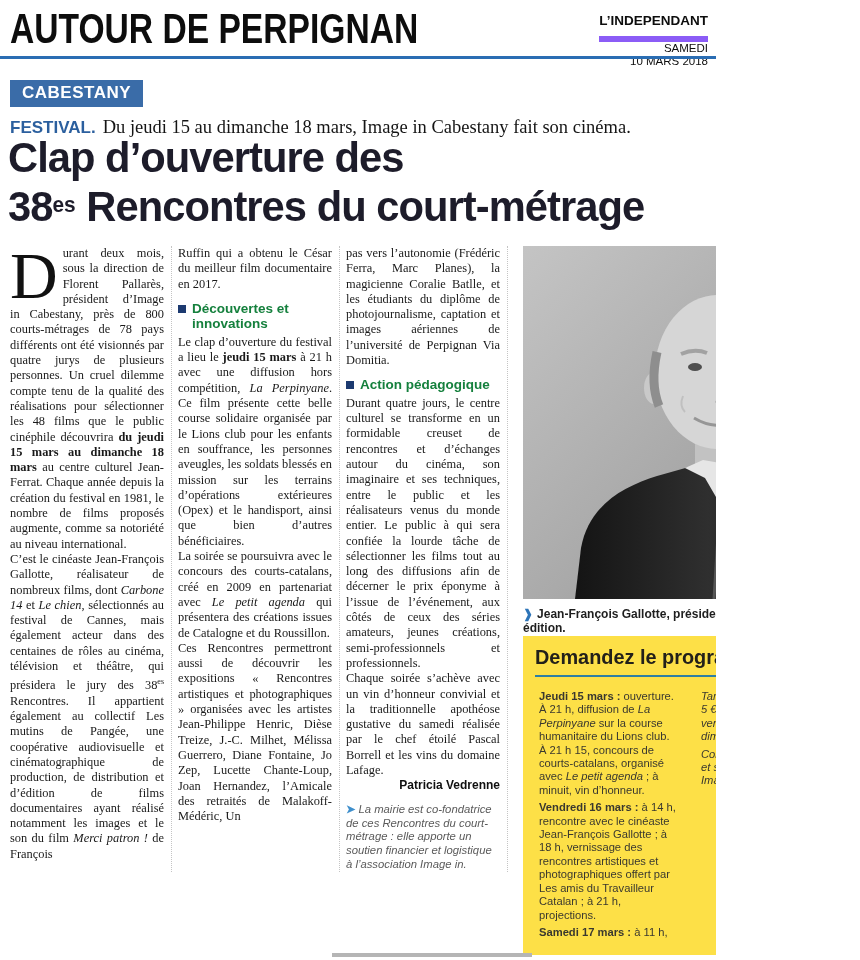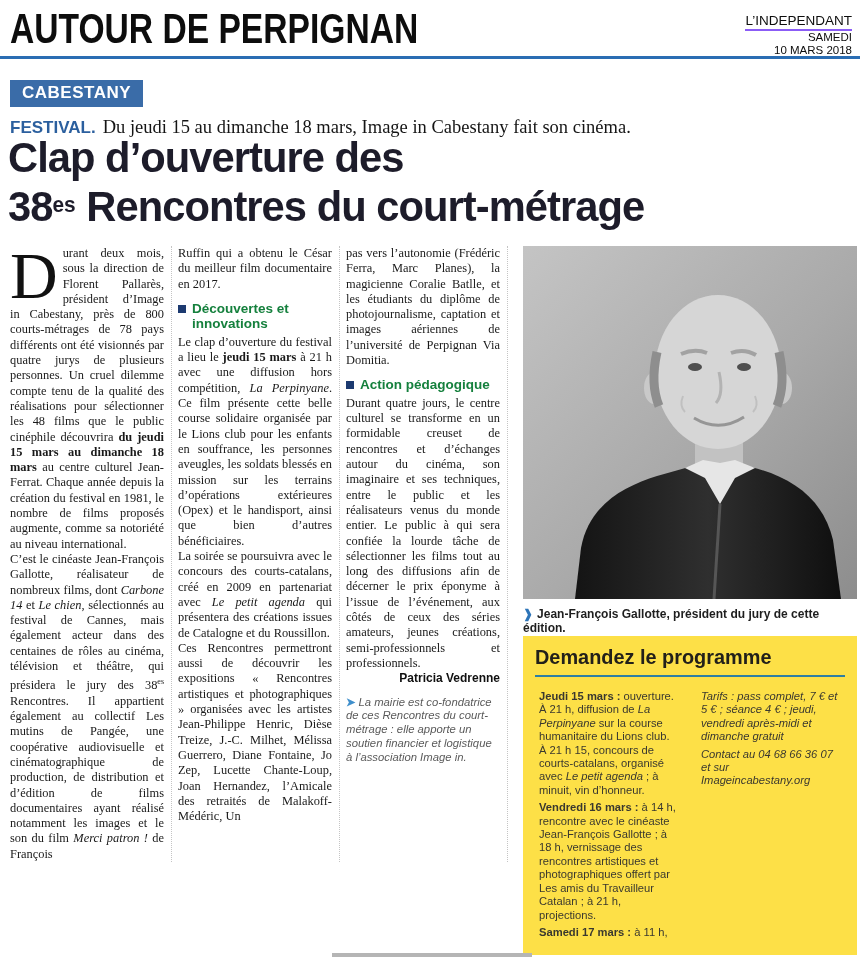--- a/index.html
+++ b/index.html
@@ -1,24 +1,24 @@
 <!DOCTYPE html>
 <html lang="fr"><head>
 <meta charset="utf-8">
 <style>
   html,body{margin:0;padding:0;background:#ffffff;}
-  .page{position:relative;width:860px;height:960px;background:#fff;overflow:hidden;
+  .page{position:relative;width:716px;height:960px;background:#fff;overflow:hidden;
         font-family:"Liberation Serif", serif;color:#1b1b1b;}
 
   
   .masthead{position:absolute;left:10px;top:6px;right:8px;display:flex;justify-content:space-between;align-items:flex-start;}
   .section-title{font-family:"Liberation Sans",sans-serif;font-weight:700;font-size:42px;line-height:46px;
         color:#0d0d0d;transform:scaleX(0.80);transform-origin:left top;white-space:nowrap;letter-spacing:0;}
   .edition{text-align:right;font-family:"Liberation Sans",sans-serif;color:#0d0d0d;padding-top:5px;}
-  .paper-name{font-weight:400;font-size:13.5px;display:inline-block;border-bottom:2px solid #8b5cf6;padding-bottom:1px;}
+  .paper-name{font-weight:700;font-size:13.5px;display:inline-block;border-bottom:6px solid #8b5cf6;padding-bottom:8px;}
   .edition-line{font-size:11.5px;line-height:13px;}
   .blue-rule{position:absolute;left:0;top:56px;width:860px;height:3px;background:#2a6db3;}
 
   
   .badge{position:absolute;left:10px;top:80px;background:#3a6ca8;color:#fff;
         font-family:"Liberation Sans",sans-serif;font-weight:700;font-size:17px;padding:3px 12px 4px;letter-spacing:.5px;}
   .kicker{position:absolute;left:10px;top:117px;white-space:nowrap;}
   .kicker-label{color:#2b5f9e;font-family:"Liberation Sans",sans-serif;font-weight:700;font-size:17px;margin-right:7px;}
   .kicker-text{font-family:Liberation Serif, serif;font-size:18.5px;color:#151515;margin-top:37px;}
 
@@ -107,20 +107,21 @@
       <p><span>Ces Rencontres permettront aussi de découvrir les expositions « Rencontres artistiques et photographiques » organisées avec les artistes Jean-Philippe Henric, Dièse Treize, J.-C. Milhet, Mélissa Guerrero, Diane Fontaine, Jo Zep, Lucette Chante-Loup, Joan Hernandez, l’Amicale des retraités de Malakoff-Médéric, Un</span></p>
     </div>
 
     <div class="bcol">
       <p><span>pas vers l’autonomie (Frédéric Ferra, Marc Planes), la magicienne Coralie Batlle, et les étudiants du diplôme de photojournalisme, captation et images aériennes de l’université de Perpignan Via Domitia.</span></p>
       <div class="subhead">
         <span class="sq"></span>
         <span>Action pédagogique</span>
       </div>
       <p><span>Durant quatre jours, le centre culturel se transforme en un formidable creuset de rencontres et d’échanges autour du cinéma, son imaginaire et ses techniques, entre le public et les réalisateurs venus du monde entier. Le public à qui sera confiée la lourde tâche de sélectionner les films tout au long des diffusions afin de décerner le prix éponyme à l’issue de l’événement, aux côtés de ceux des séries amateurs, jeunes créations, semi-professionnels et professionnels.</span></p>
+      <p><span>Chaque soirée s’achève avec un vin d’honneur convivial et la traditionnelle apothéose gustative du samedi réalisée par le chef étoilé Pascal Borrell et les vins du domaine Lafage.</span></p>
       <p class="byline">Patricia Vedrenne</p>
       <p class="note"><span class="note-marker">➤</span><span>La mairie est co-fondatrice de ces Rencontres du court-métrage : elle apporte un soutien financier et logistique à l’association Image in.</span></p>
     </div>
 
   </div>
 
   <div class="photo">
     <svg width="334" height="353" viewBox="0 0 334 353" xmlns="http://www.w3.org/2000/svg">
       <defs>
         <linearGradient id="pbg" x1="0" y1="0" x2="1" y2="1">

